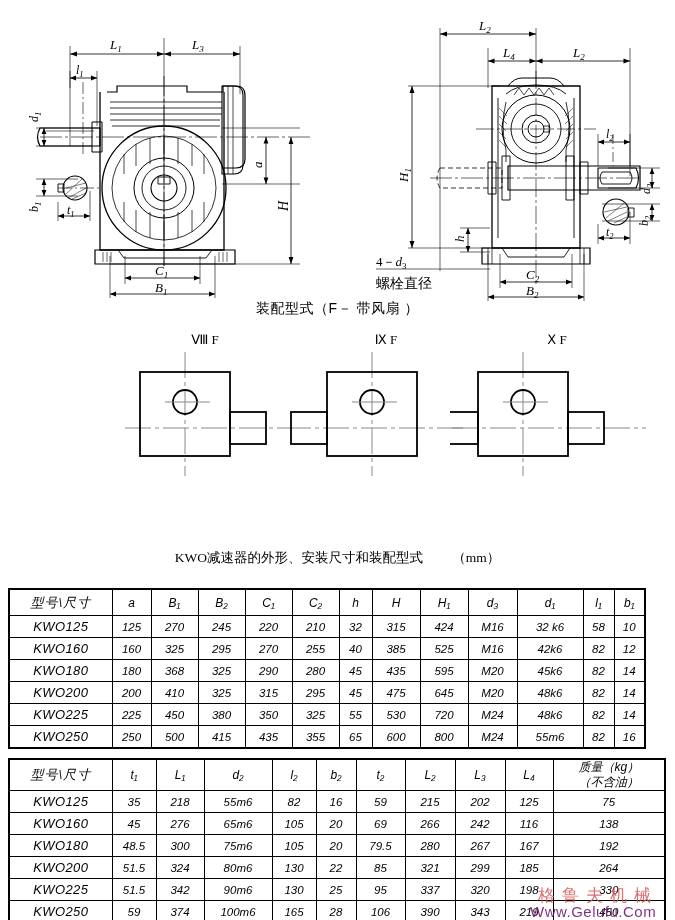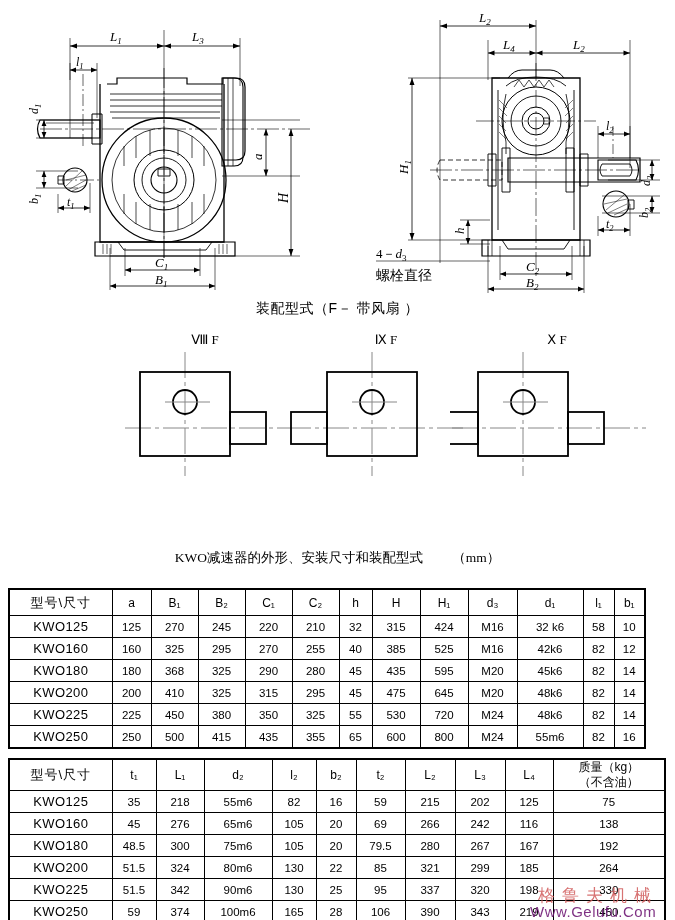--- a/index.html
+++ b/index.html
@@ -10,21 +10,21 @@
     width: 675px; height: 920px;
     position: relative;
     font-family: "Liberation Serif", "DejaVu Serif", serif;
     color: #000;
     overflow: hidden;
   }
   .page { position: relative; width: 675px; height: 920px; }
 
   
   .drawings { position: relative; width: 675px; height: 292px; }
-  .dwg { position: absolute; top: 8px; }
+  .dwg { position: absolute; top: 16px; }
   .dwg svg { display: block; }
 
   
   .assembly-title {
     position: absolute; left: 0; top: 300px; width: 675px;
     text-align: center; font-size: 14px; letter-spacing: .5px;
     font-family: "Liberation Sans", "DejaVu Sans", sans-serif;
   }
   .assembly-row { position: absolute; left: 0; top: 330px; width: 547px; height: 160px; }
   .atype { position: absolute; top: 0; }
@@ -35,21 +35,21 @@
 
   
   .table-caption {
     position: absolute; left: 0; top: 549px; width: 675px;
     text-align: center; font-size: 13.5px;
     font-family: "Liberation Serif", "DejaVu Serif", serif;
   }
   .table-caption .unit { margin-left: 26px; }
 
   
-  .tbl-wrap { position: absolute; left: 8px; }
+  .tbl-wrap { position: absolute; left: 8px; font-style: italic; }
   table.spec {
     border-collapse: collapse;
     border: 2px solid #000;
     table-layout: fixed;
     background: #fff;
   }
   table.spec td, table.spec th {
     border: 1px solid #000;
     text-align: center;
     vertical-align: middle;

